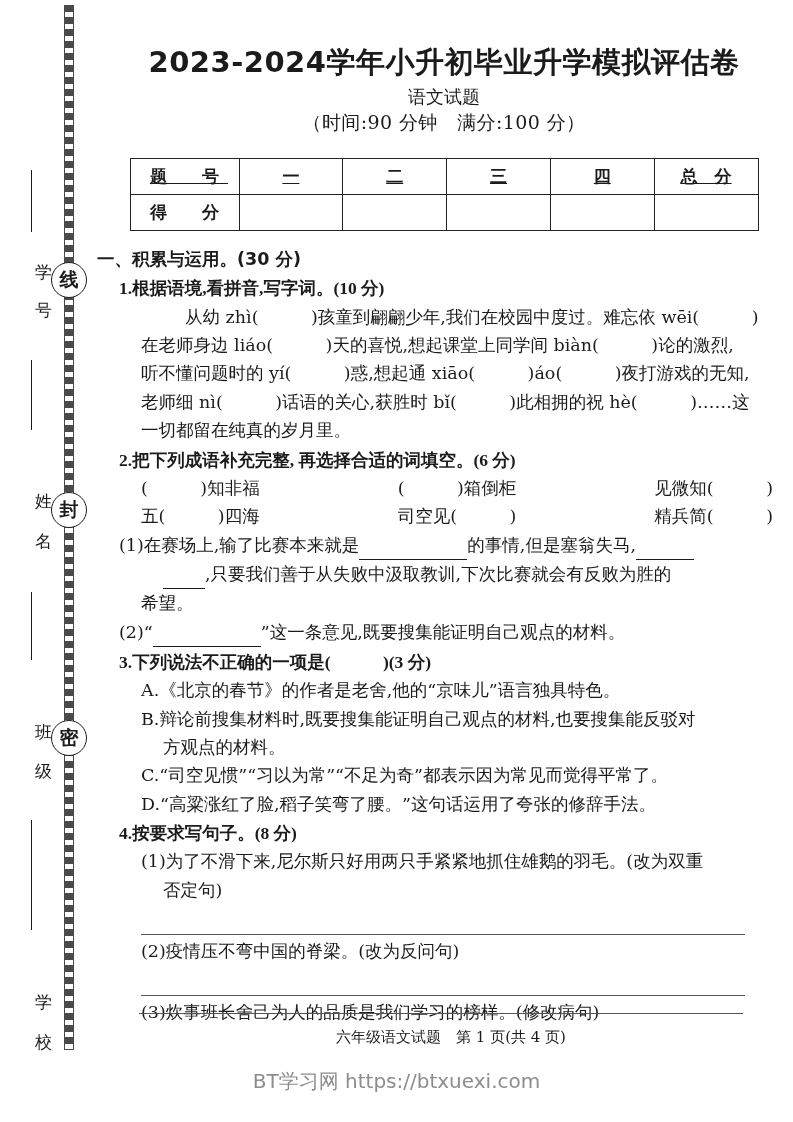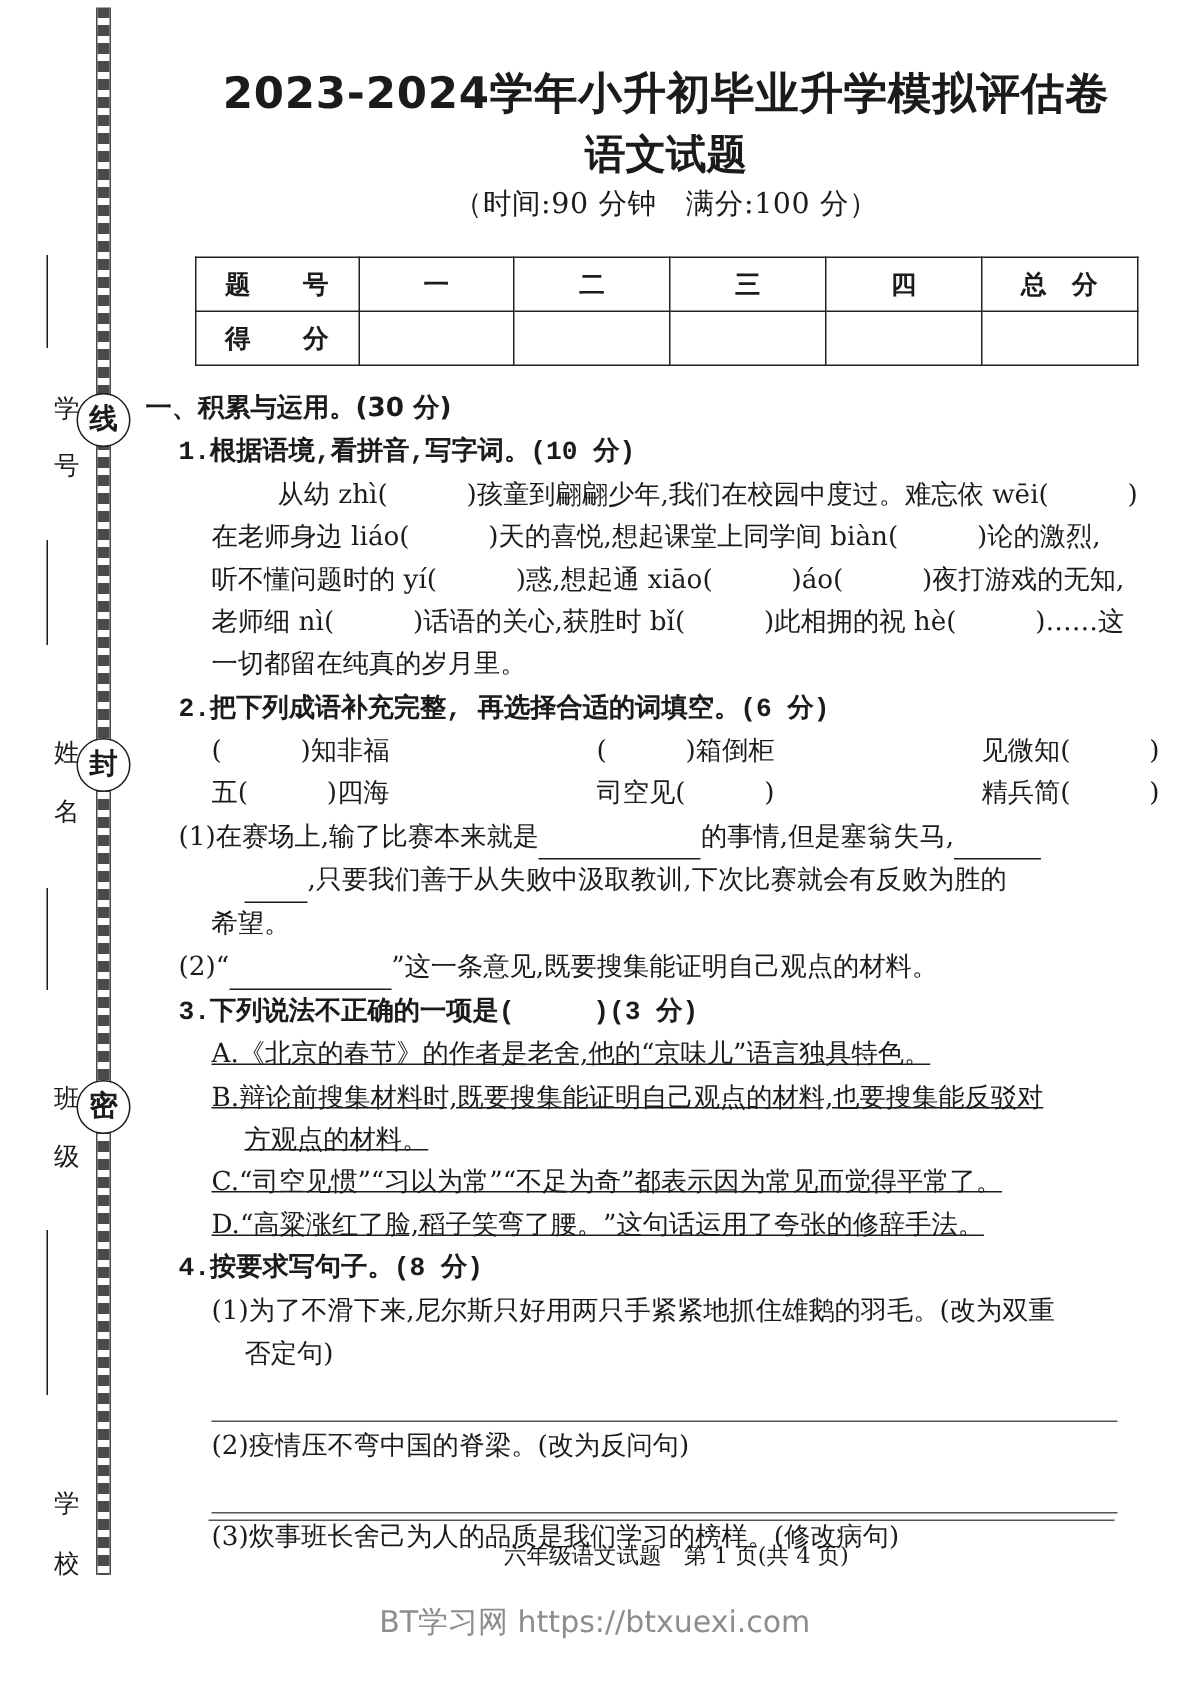--- a/index.html
+++ b/index.html
@@ -76,22 +76,22 @@
   #title-block { padding-top: 42px; text-align: center; }
   #exam-title {
     font-family: "DejaVu Sans", "Liberation Sans", sans-serif;
     font-size: 29px;
     font-weight: 700;
     letter-spacing: 0.5px;
     line-height: 1.38;
   }
   #subject-title {
     font-family: "DejaVu Sans", "Liberation Sans", sans-serif;
-    font-size: 27px;
-    font-weight: 700;
+    font-size: 18px;
+    font-weight: 400;
     line-height: 1.45;
     margin-top: 2px;
   }
   #exam-meta {
     font-size: 19px;
     letter-spacing: 0.4px;
   }
 
   
   #score-table {
@@ -102,45 +102,45 @@
   }
   #score-table td {
     border: 1.1px solid #222222;
     height: 33px;
     text-align: center;
     font-size: 17px;
     font-weight: 700;
     font-family: "DejaVu Serif", "Liberation Serif", serif;
   }
   #score-table td.head-cell { letter-spacing: 9px; text-indent: 9px; width: 106px; }
-  #score-table tr:first-child td { font-weight: 700; }
+  #score-table tr:first-child td { font-weight: 700; text-decoration: underline; }
 
   
   #content {
     margin-top: 14px;
     padding: 0 12px 0 2px;
     font-size: 17.5px;
     line-height: 1.62;
   }
   .sec-heading {
     font-family: "DejaVu Sans", "Liberation Sans", sans-serif;
     font-weight: 700;
     font-size: 17.5px;
     margin-bottom: 1px;
   }
   .q-item { margin-top: 1px; }
   .q-stem {
-    font-family: Liberation Mono, monospace;
+    font-family: Liberation Serif, serif;
     font-weight: 700;
     font-size: 17.5px;
     padding-left: 22px;
   }
   .q-body { padding-left: 44px; }
   .para-indent { text-indent: 44px; }
-  .opt { padding-left: 44px; text-indent: -18px; text-decoration: underline; }
+  .opt { padding-left: 44px; text-indent: -18px; }
   .sub { padding-left: 44px; text-indent: -22px; }
   .fill-line {
     display: inline-block;
     border-bottom: 1.1px solid #1b1b1b;
     vertical-align: baseline;
   }
   .answer-rule {
     border: 0;
     border-top: 1.2px solid #555555;
     margin: 30px 0 2px 44px;

